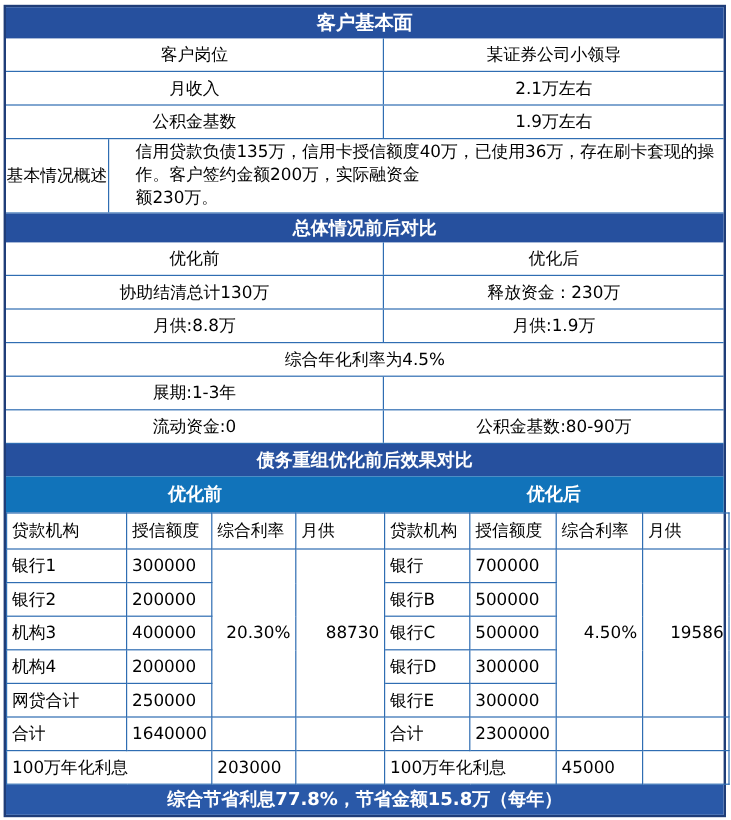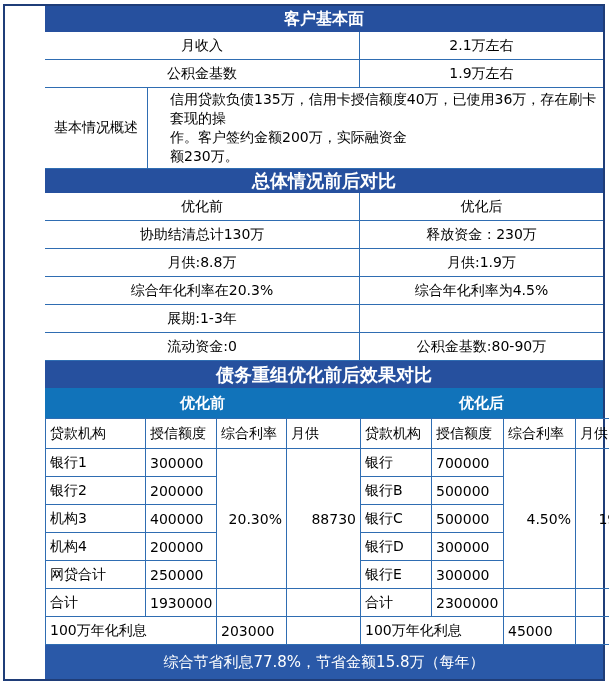--- a/index.html
+++ b/index.html
@@ -3,55 +3,59 @@
 <meta charset="utf-8">
 <style>
   :root{
     --header_bg:#26509e; --subheader_bg:#1173ba; --footer_bg:#2a59a8;
     --border:#2f6db2; --outer:#1f3d78; --text:#000; --header_text:#fff;
   }
   *{box-sizing:border-box;margin:0;padding:0;}
   html,body{width:609px;height:683px;overflow:hidden;background:#fff;
     font-family:"DejaVu Sans",sans-serif;color:var(--text);}
   .sheet{position:absolute;left:3px;top:4px;width:602px;height:677px;
-    border:2px solid var(--outer);display:flex;flex-direction:column;background:#fff;padding-left:40px;}
+    border:2px solid var(--outer);display:flex;flex-direction:column;background:#fff;}
   .bar{background:var(--header_bg);color:var(--header_text);font-weight:bold;
-    display:flex;align-items:center;justify-content:center;font-size:18px;flex:0 0 auto;}
+    display:flex;align-items:center;justify-content:center;font-size:15px;flex:0 0 auto;}
   .bar.h1{height:26px;font-size:16px;}
   .bar.h2{height:24px;}
   .bar.h3{height:27px;}
   .row{display:flex;flex:0 0 28px;border-bottom:1px solid var(--border);
     align-items:stretch;font-size:14px;}
   .cell{display:flex;align-items:center;justify-content:center;overflow:hidden;}
   .cell-l{width:315px;border-right:1px solid var(--border);}
   .cell-r{flex:1;}
   .desc-row{display:flex;flex:0 0 62px;border-bottom:1px solid var(--border);font-size:14px;}
-  .desc-label{width:103px;border-right:1px solid var(--border);
+  .desc-label{width:86px;border-right:1px solid var(--border);
     display:flex;align-items:center;justify-content:center;}
   .desc-text{flex:1;padding:2px 4px;white-space:pre-wrap;line-height:19px;margin-left:18px;}
   .subheader{background:var(--subheader_bg);color:var(--header_text);font-weight:bold;
     display:flex;flex:0 0 30px;font-size:15px;}
   .subheader .half-l{width:315px;display:flex;align-items:center;justify-content:center;}
   .subheader .half-r{flex:1;display:flex;align-items:center;justify-content:center;}
   table.debt{width:602px;border-collapse:collapse;table-layout:fixed;font-size:14px;flex:0 0 auto;}
   table.debt td{border:1px solid var(--border);padding:0 4px;height:28px;overflow:hidden;}
   table.debt tr.thead td{height:30px;border-radius:15px;}
   td.name{text-align:left;}
   td.num{padding-right:6px;}
   td.mid{text-align:right;vertical-align:middle;}
-  .footer-bar{background:var(--footer_bg);color:var(--header_text);font-weight:normal;
+  .footer-bar{background:var(--footer_bg);color:var(--header_text);font-weight:bold;
     font-size:15px;display:flex;align-items:center;justify-content:center;flex:1;}
 </style>
 </head>
 <body>
 
 <div class="sheet">
 
   <div class="bar h1">客户基本面</div>
 
+  <div class="row">
+    <div class="cell cell-l">客户岗位</div>
+    <div class="cell cell-r">某证券公司小领导</div>
+  </div>
   <div class="row">
     <div class="cell cell-l">月收入</div>
     <div class="cell cell-r">2.1万左右</div>
   </div>
   <div class="row">
     <div class="cell cell-l">公积金基数</div>
     <div class="cell cell-r">1.9万左右</div>
   </div>
 
   <div class="desc-row">
@@ -69,21 +73,20 @@
   </div>
   <div class="row">
     <div class="cell cell-l">协助结清总计130万</div>
     <div class="cell cell-r">释放资金：230万</div>
   </div>
   <div class="row">
     <div class="cell cell-l">月供:8.8万</div>
     <div class="cell cell-r">月供:1.9万</div>
   </div>
   <div class="row">
-    <div class="cell cell-l">综合年化利率在20.3%</div>
     <div class="cell cell-r">综合年化利率为4.5%</div>
   </div>
   <div class="row">
     <div class="cell cell-l">展期:1-3年</div>
   </div>
   <div class="row">
     <div class="cell cell-l">流动资金:0</div>
     <div class="cell cell-r">公积金基数:80-90万</div>
   </div>
 
@@ -145,21 +148,21 @@
       <td class="num">300000</td>
     </tr>
     <tr>
       <td class="name">网贷合计</td>
       <td class="num">250000</td>
       <td class="name">银行E</td>
       <td class="num">300000</td>
     </tr>
     <tr>
       <td class="name">合计</td>
-      <td class="num">1930000</td>
+      <td class="num">1640000</td>
       <td></td>
       <td></td>
       <td class="name">合计</td>
       <td class="num">2300000</td>
       <td></td>
       <td></td>
     </tr>
     <tr>
       <td class="name" colspan="2">100万年化利息</td>
       <td class="num">203000</td>

